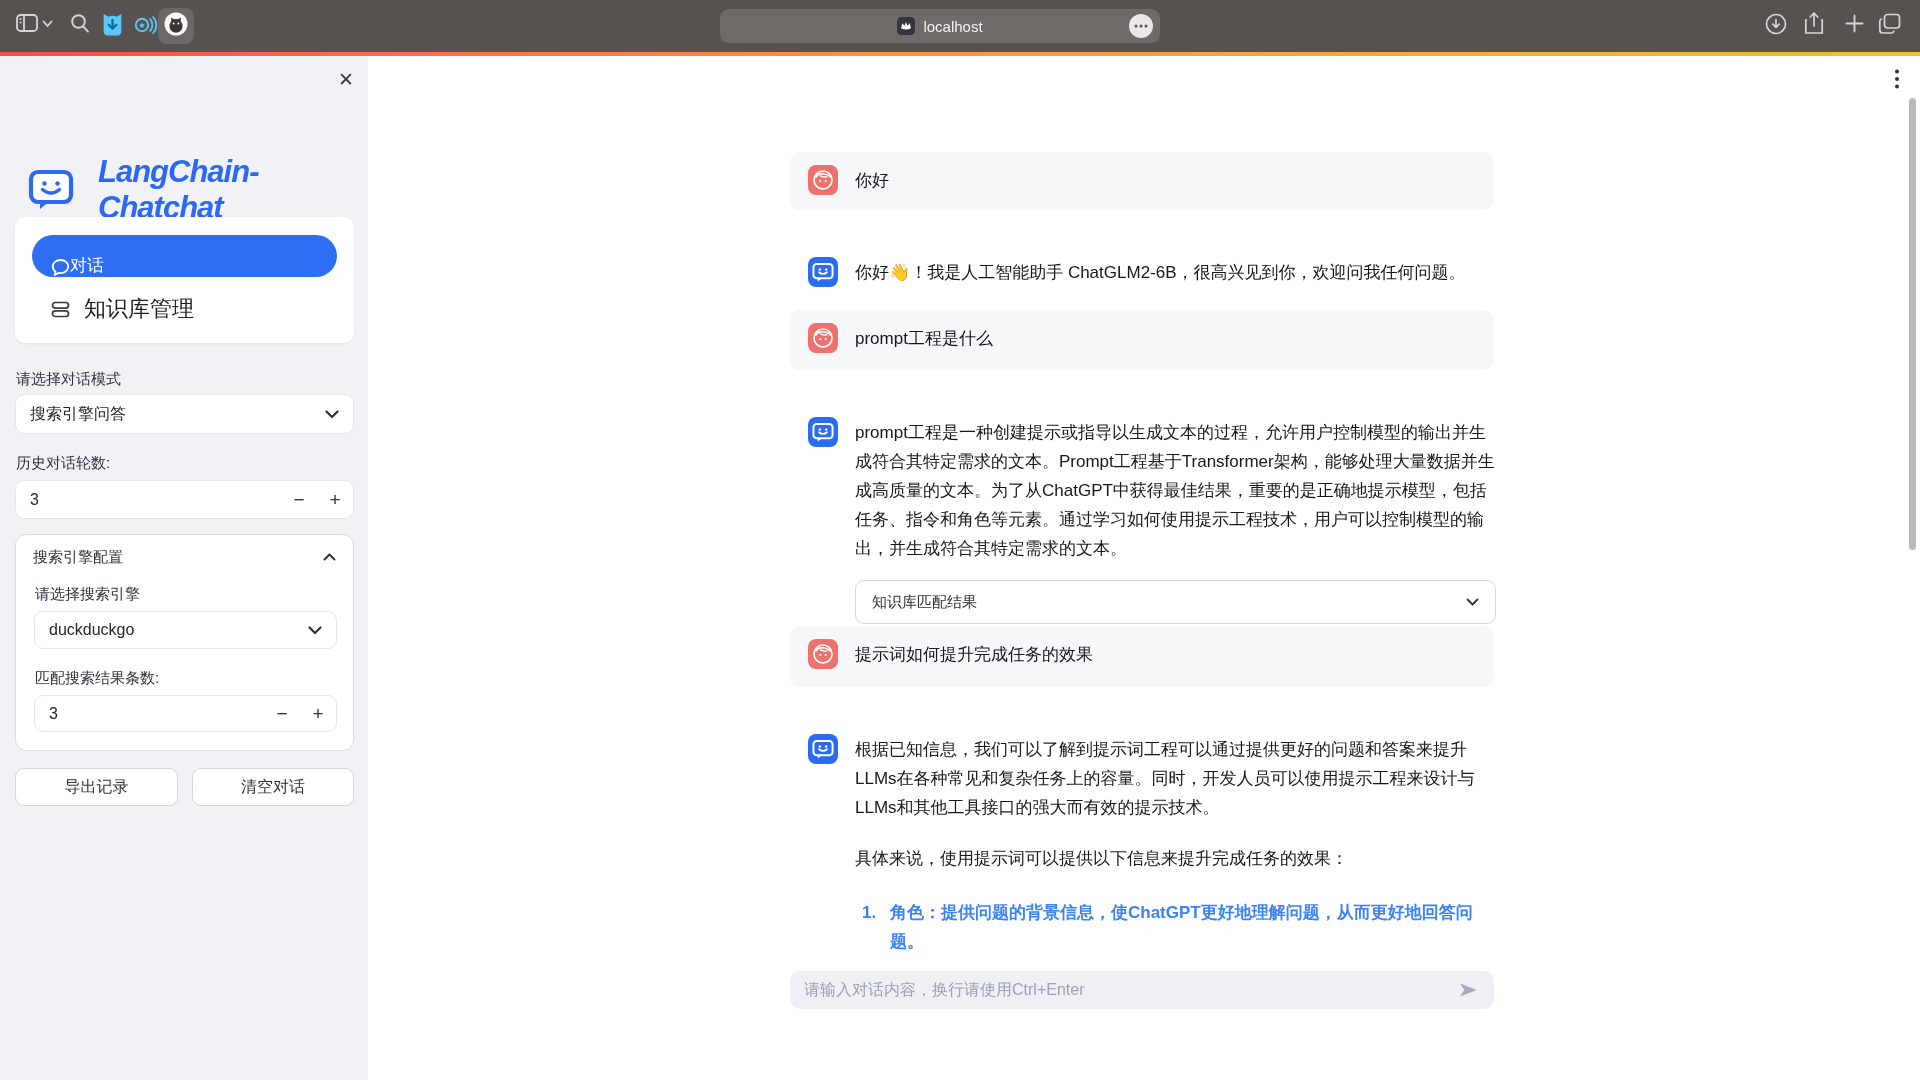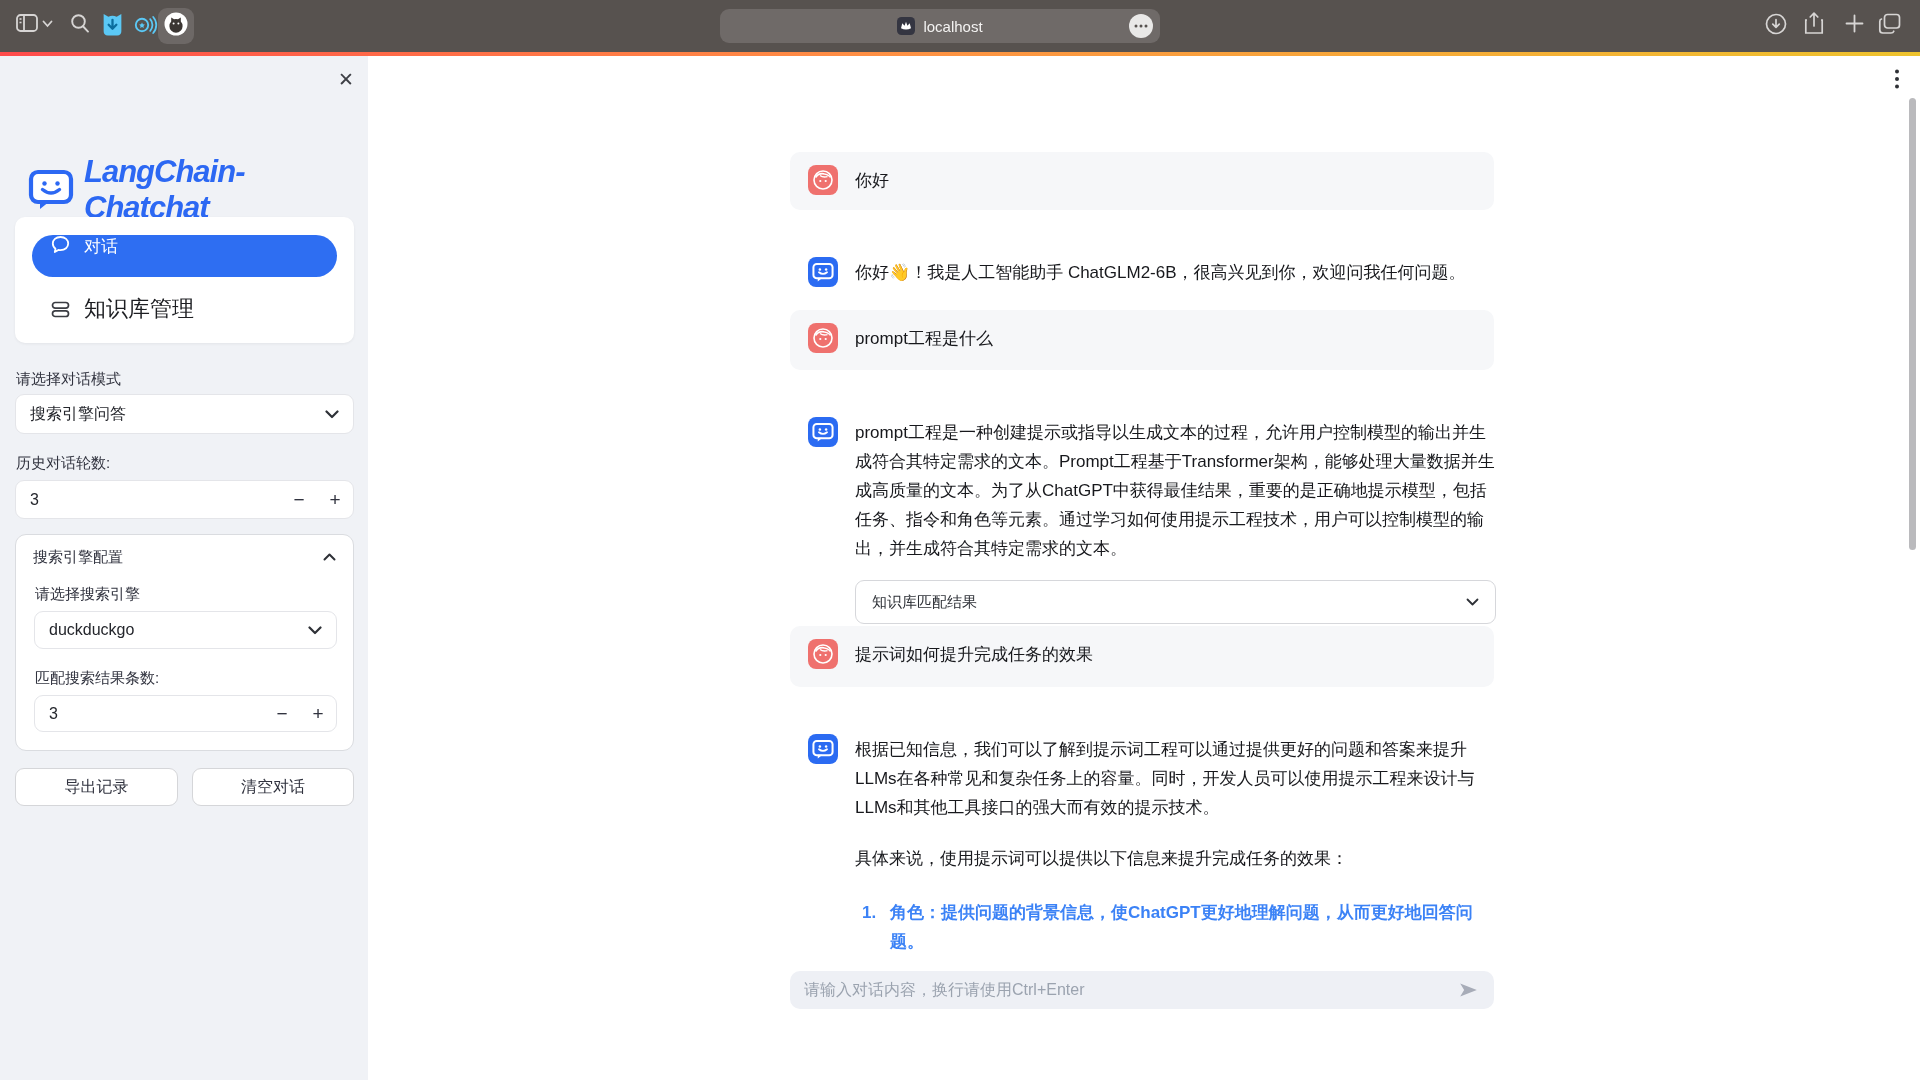--- a/index.html
+++ b/index.html
@@ -16,26 +16,26 @@
     border-radius:9px; display:flex; align-items:center; justify-content:center; gap:8px; color:#f4f3f2; font-size:15px; }
   #addr-more { position:absolute; right:7px; top:5px; width:24px; height:24px; border-radius:50%; background:#e9e8e7;
     display:flex; align-items:center; justify-content:center; }
   #decoration { position:absolute; left:0; top:52px; width:1920px; height:4px;
     background:linear-gradient(90deg,#ff4b4b 0%,#ff8f44 45%,#eec32d 100%); }
 
   
   #sidebar { position:absolute; left:0; top:56px; width:368px; height:1024px; background:#f0f2f6; }
   #sb-close { position:absolute; left:333px; top:10px; width:26px; height:26px; display:flex; align-items:center;
     justify-content:center; font-size:19px; color:#3d3f45; cursor:pointer; }
-  #logo { position:absolute; left:28px; top:98px; display:flex; align-items:center; gap:10px; }
+  #logo { position:absolute; left:28px; top:98px; display:flex; align-items:center; gap:24px; }
   #logo-text { font-size:31px; font-weight:700; font-style:italic; color:#2c68f3; letter-spacing:-1px; }
   #menu-card { position:absolute; left:15px; top:161px; width:339px; height:126px; background:#fff; border-radius:10px;
     box-shadow:0 1px 3px rgba(0,0,0,.06); }
   #nav-dialog { position:absolute; left:17px; top:18px; width:305px; height:42px; background:#2e6ef2; border-radius:22px;
-    display:flex; align-items:flex-start; gap:14px; padding-left:19px; color:#fff; font-size:17px; cursor:pointer; }
+    display:flex; align-items:flex-end; padding-left:19px; color:#fff; font-size:17px; cursor:pointer; }
   #nav-kb { position:absolute; left:17px; top:72px; width:305px; height:40px; display:flex; align-items:center; gap:14px;
     padding-left:19px; color:#1d1e22; font-size:22px; cursor:pointer; }
   .sb-label { position:absolute; left:16px; font-size:15px; color:#31333f;text-align:right; }
   .sb-select { position:absolute; background:#fff; border:1px solid #e4e5e9; border-radius:9px; display:flex;
     align-items:center; justify-content:space-between; padding:0 14px; font-size:16px; color:#24262c; cursor:pointer; }
   .sb-number { position:absolute; background:#fff; border:1px solid #e4e5e9; border-radius:9px; display:flex;
     align-items:center; font-size:16px; color:#24262c; }
   .sb-number .val { flex:1; padding-left:14px; }
   .step { width:36px; height:100%; display:flex; align-items:center; justify-content:center; font-size:19px;
     color:#31333f; cursor:pointer; }

